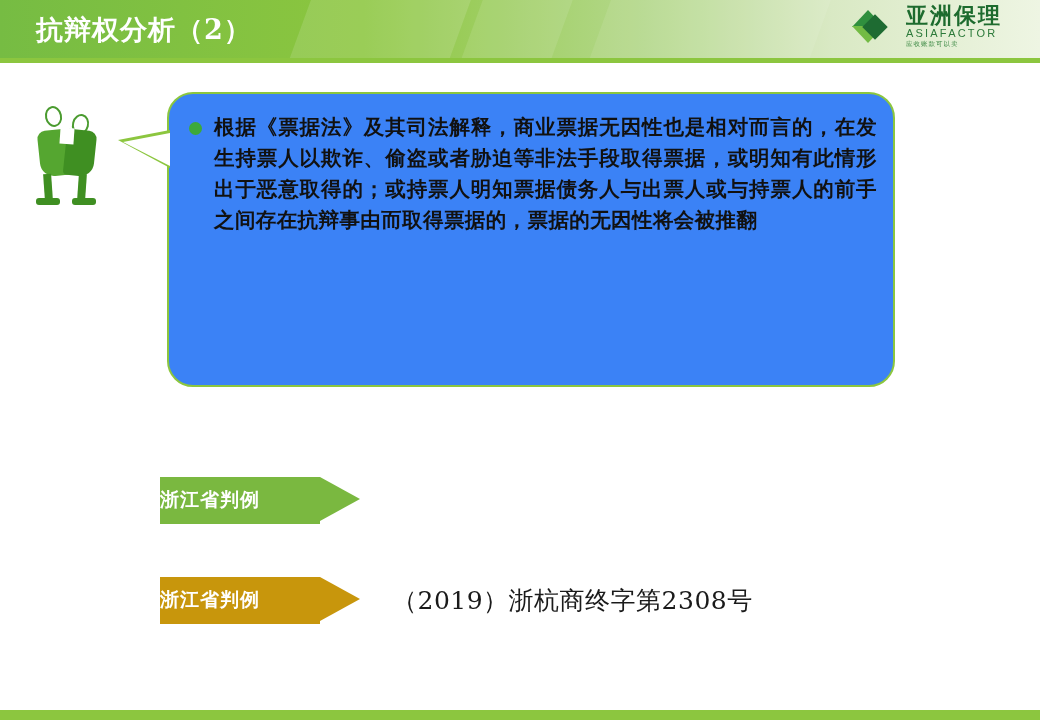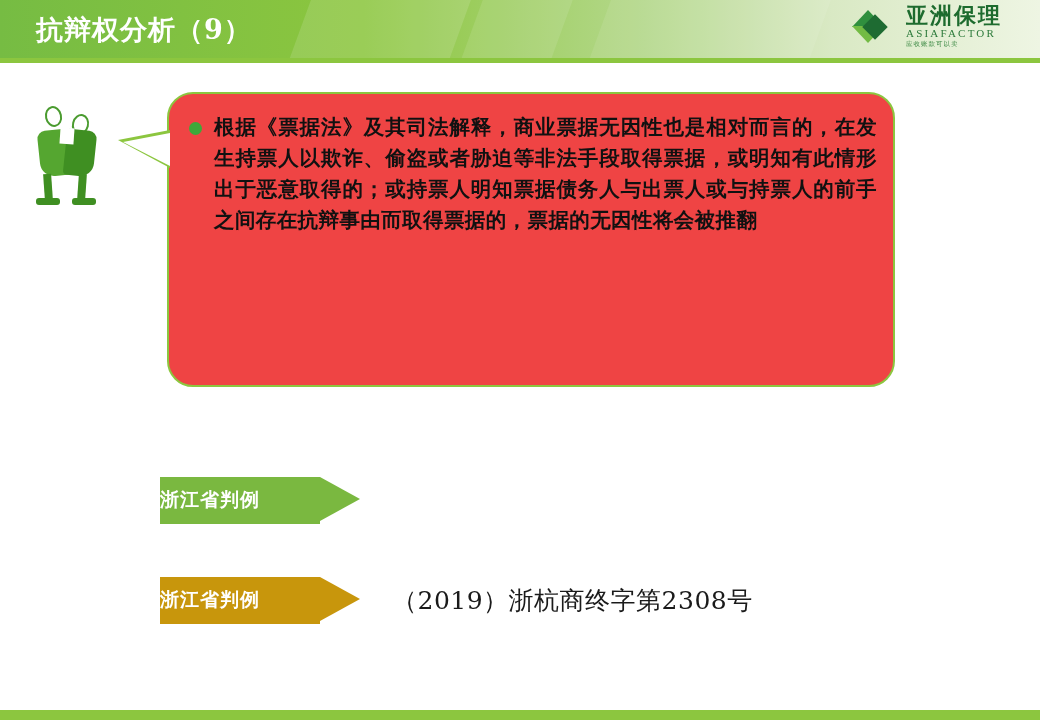--- a/index.html
+++ b/index.html
@@ -105,38 +105,38 @@
     font-weight: bold;
     color: #1d6b2e;
     letter-spacing: 2px;
     line-height: 1.05;
     font-family: "DejaVu Serif", serif;
   }
   .logo-en {
     font-size: 11px;
     color: #2c7a3a;
     letter-spacing: 2.2px;
-    font-family: Liberation Serif, serif;
+    font-family: Liberation Sans, sans-serif;
   }
   .logo-sub {
     font-size: 6.5px;
     color: #3f8b46;
     letter-spacing: 1px;
     font-family: "Liberation Sans", sans-serif;
     margin-top: 1px;
   }
 
   
   .bubble {
     position: absolute;
     left: 167px; top: 92px;
     width: 728px; height: 295px;
     border: 2px solid #8cc63f;
     border-radius: 26px;
-    background: #ef4444;
+    background: #3b82f6;
     box-sizing: border-box;
   }
   .bubble-tail {
     position: absolute;
     left: 118px; top: 130px;
     width: 0; height: 0;
     border-top: 10px solid transparent;
     border-bottom: 28px solid transparent;
     border-right: 52px solid #8cc63f;
     z-index: 1;
@@ -303,21 +303,21 @@
   }
 </style>
 </head>
 <body>
 
 <div class="header">
   <div class="header-shape-1"></div>
   <div class="header-shape-2"></div>
   <div class="header-shape-3"></div>
 </div>
-<div class="slide-title">抗辩权分析（9）</div>
+<div class="slide-title">抗辩权分析（2）</div>
 <div class="header-underline"></div>
 
 <div class="logo">
   <div class="logo-mark">
     <div class="d1"></div>
     <div class="d2"></div>
     <div class="d3"></div>
   </div>
   <div class="logo-text">
     <div class="logo-cn">亚洲保理</div>

